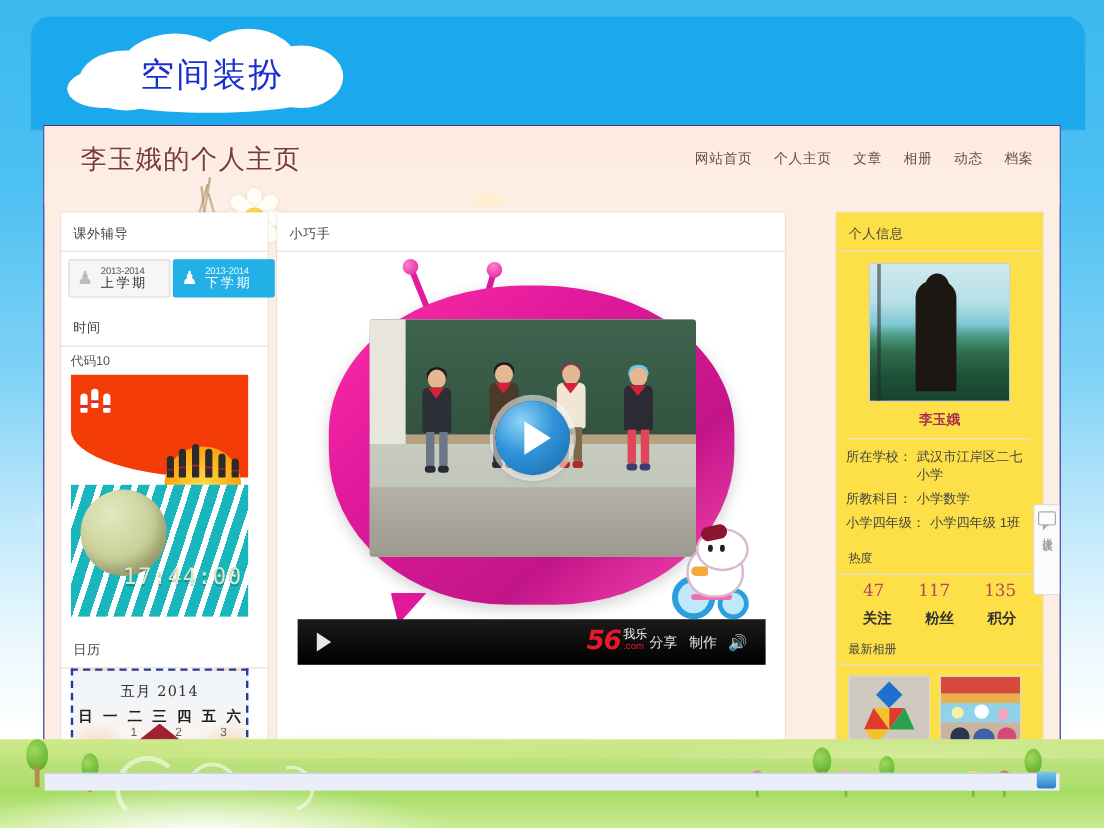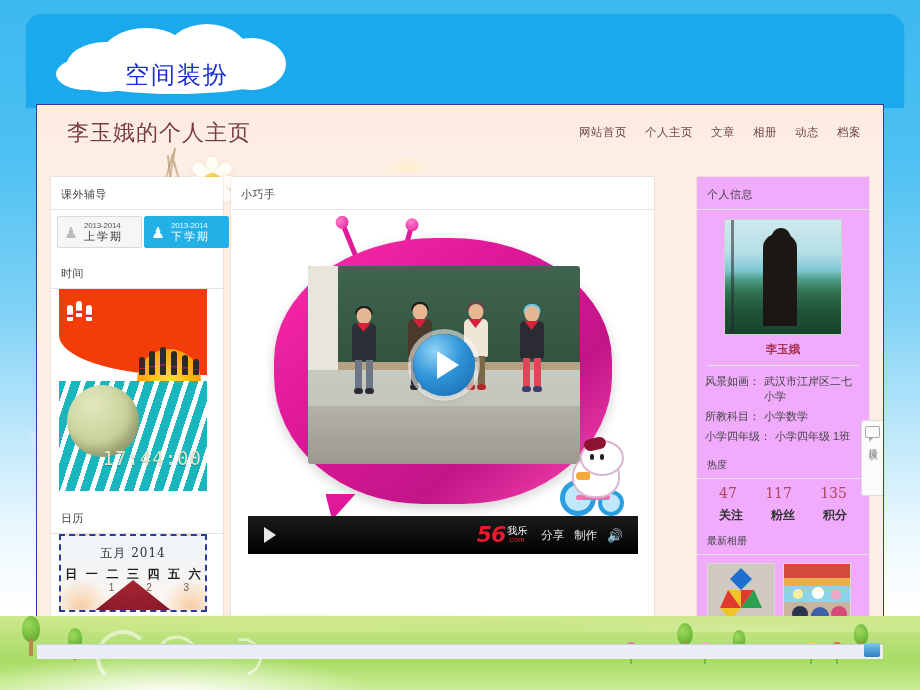--- a/index.html
+++ b/index.html
@@ -93,24 +93,24 @@
     left: 56px; top: 24px;
     width: 236px; height: 70px;
   }
   #cloud .blob {
     position: absolute;
     background: #ffffff;
     border-radius: 50%;
   }
   #cloud .label {
     position: absolute;
-    left: 0; top: 16px; width: 236px; height: 70px;
+    left: 0; top: 4px; width: 236px; height: 70px;
     display: flex; align-items: center; justify-content: center;
     color: #1a2fd0;
-    font-size: 24px;
+    font-size: 28px;
     font-weight: 400;
     letter-spacing: 2px;
     font-family: Liberation Serif, serif;
     z-index: 4;
     padding-left: 6px;
     box-sizing: border-box;
   }
 
   
   #page {
@@ -450,43 +450,43 @@
   }
   #player-bar .play-sm {
     margin-left: 16px;
     width: 0; height: 0;
     border-left: 12px solid #e8e8e8;
     border-top: 8px solid transparent;
     border-bottom: 8px solid transparent;
   }
   #player-bar .spacer { flex: 1; }
   .logo56 {
-    display:flex; align-items: center;
-    margin-right: 14px;
+    display:flex; align-items: flex-start;
+    margin-right: 2px;
   }
   .logo56 .num {
     font-family: "DejaVu Sans", "Liberation Sans", sans-serif;
     font-size: 22px; font-weight: bold; color: #e8192c; line-height: 0.9;
     font-style: italic;
     letter-spacing: -1px;
   }
   .logo56 .r { margin-left: 2px; line-height: 1; }
   .logo56 .cn { font-size: 10px; color: #ffffff; display:block; }
   .logo56 .dom { font-size: 8px; color: #e8192c; display:block; }
   #player-bar .act {
     color: #e9e9e9; font-size: 11.5px; margin-right: 10px; white-space: nowrap;
   }
   .vol { margin-right: 14px; display:flex; align-items:center; color:#e9e9e9; font-size: 13px;}
 
   #scenery-card { margin-top: 8px; }
 
   
   #col-right {
     width: 172px;
-    background: #f0abfc;
+    background: #fde047;
     margin-left: 35px;
   }
   #avatar {
     margin: 9px auto 0 auto;
     width: 118px; height: 116px;
     border: 1px solid #cfcfcf;
     box-sizing: border-box;
     background: linear-gradient(to bottom,
       #cfe9ee 0%, #b6dfe7 28%, #7fc8d4 44%,
       #4e9d88 52%, #2e6e4e 64%, #1f5138 82%, #18432e 100%);
@@ -673,20 +673,21 @@
           <div class="sem active">
             <div class="glyph">♟</div>
             <div class="txt">
               <div class="yr">2013-2014</div>
               <div class="term">下学期</div>
             </div>
           </div>
         </div>
 
         <div class="sec-title">时间</div>
+        <div class="widget-code">代码10</div>
 
         <div id="clock-art">
           <div class="sky"></div>
           <div class="sun"></div>
           <div class="pin" style="left:8px;top:16px;bottom:auto;"></div>
           <div class="pin" style="left:17px;top:12px;bottom:auto;"></div>
           <div class="pin" style="left:27px;top:16px;bottom:auto;"></div>
           <div class="pin dark" style="left:80px;top:68px;bottom:auto;height:18px;"></div>
           <div class="pin dark" style="left:90px;top:62px;bottom:auto;height:24px;"></div>
           <div class="pin dark" style="left:101px;top:58px;bottom:auto;height:28px;"></div>
@@ -829,21 +830,21 @@
         <div id="avatar">
           <div class="pane"></div>
           <div class="silhouette"></div>
           <div class="sil-head"></div>
         </div>
 
         <div id="user-name">李玉娥</div>
         <div id="info-div"></div>
 
         <div class="info-row">
-          <span class="k">风景如画：</span>
+          <span class="k">所在学校：</span>
           <span class="v">武汉市江岸区二七小学</span>
         </div>
         <div class="info-row">
           <span class="k">所教科目：</span>
           <span class="v">小学数学</span>
         </div>
         <div class="info-row">
           <span class="k">小学四年级：</span>
           <span class="v">小学四年级 1班</span>
         </div>

